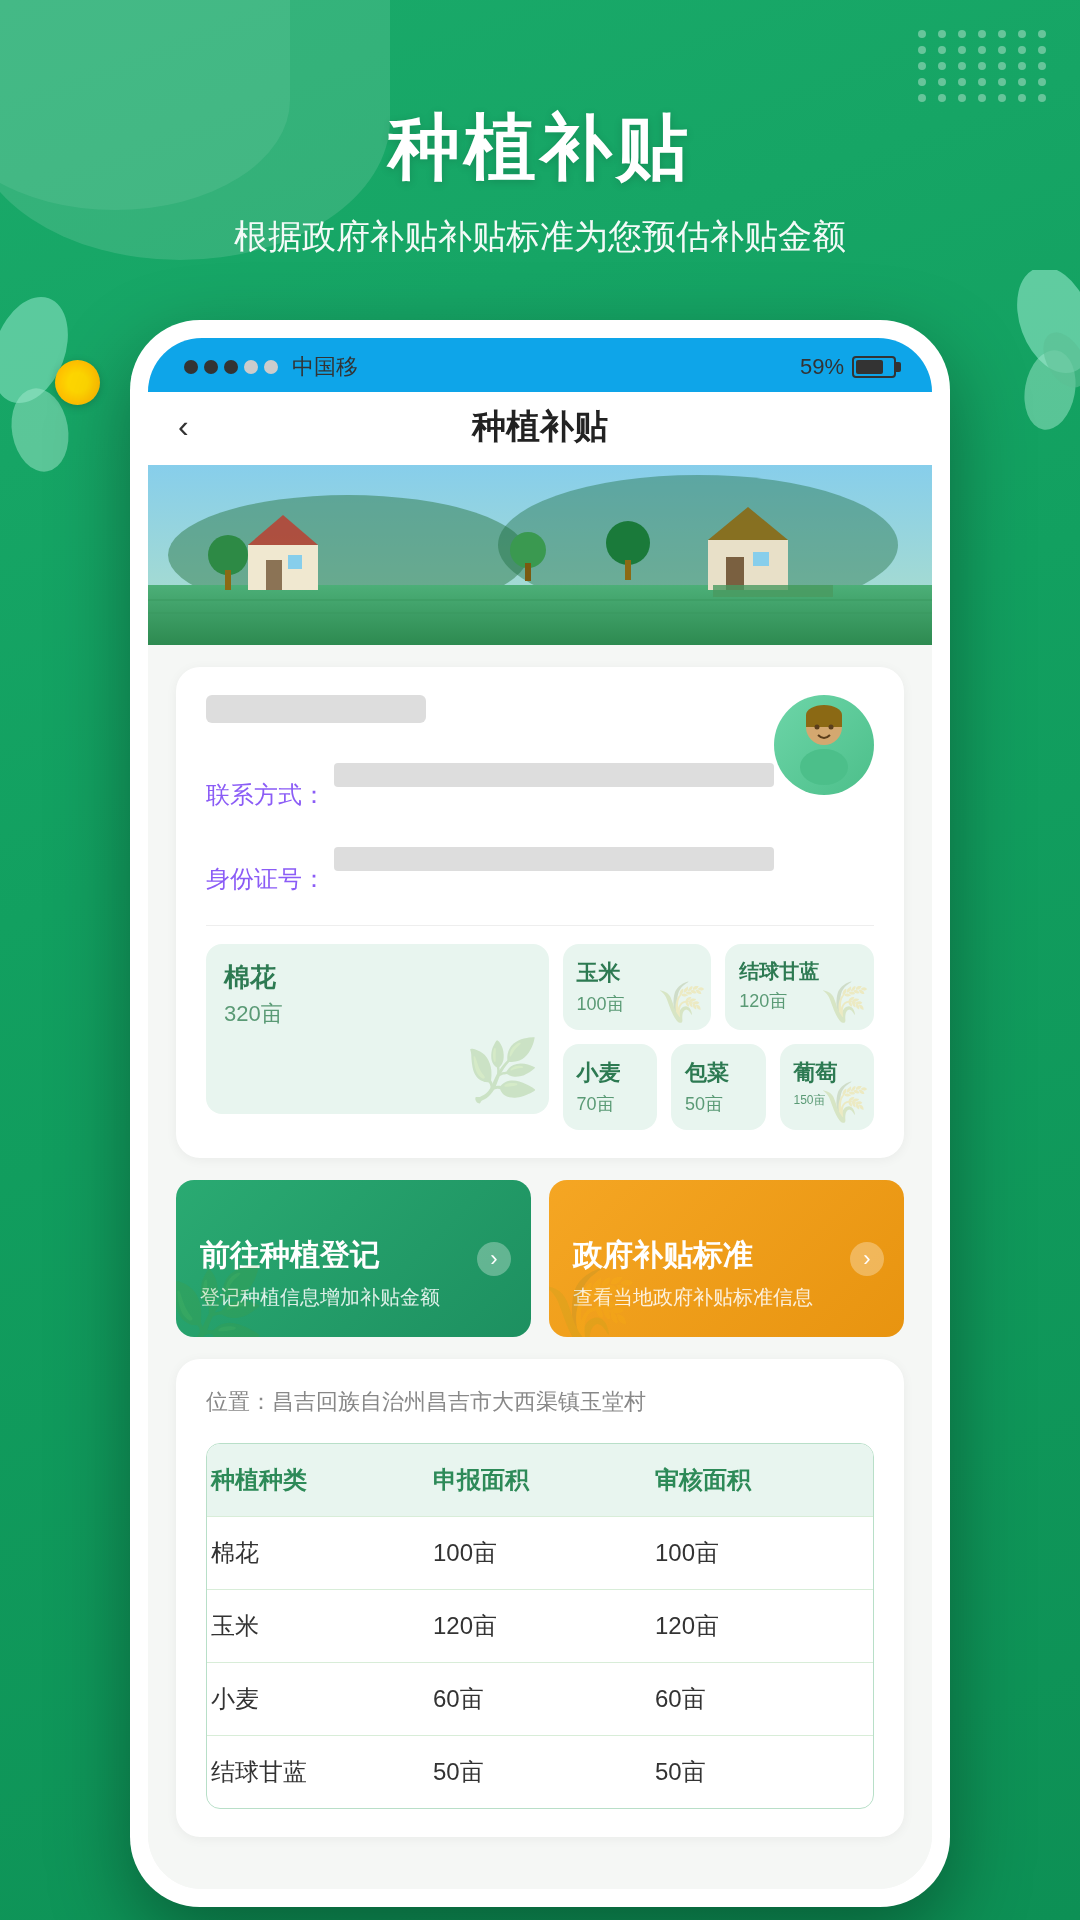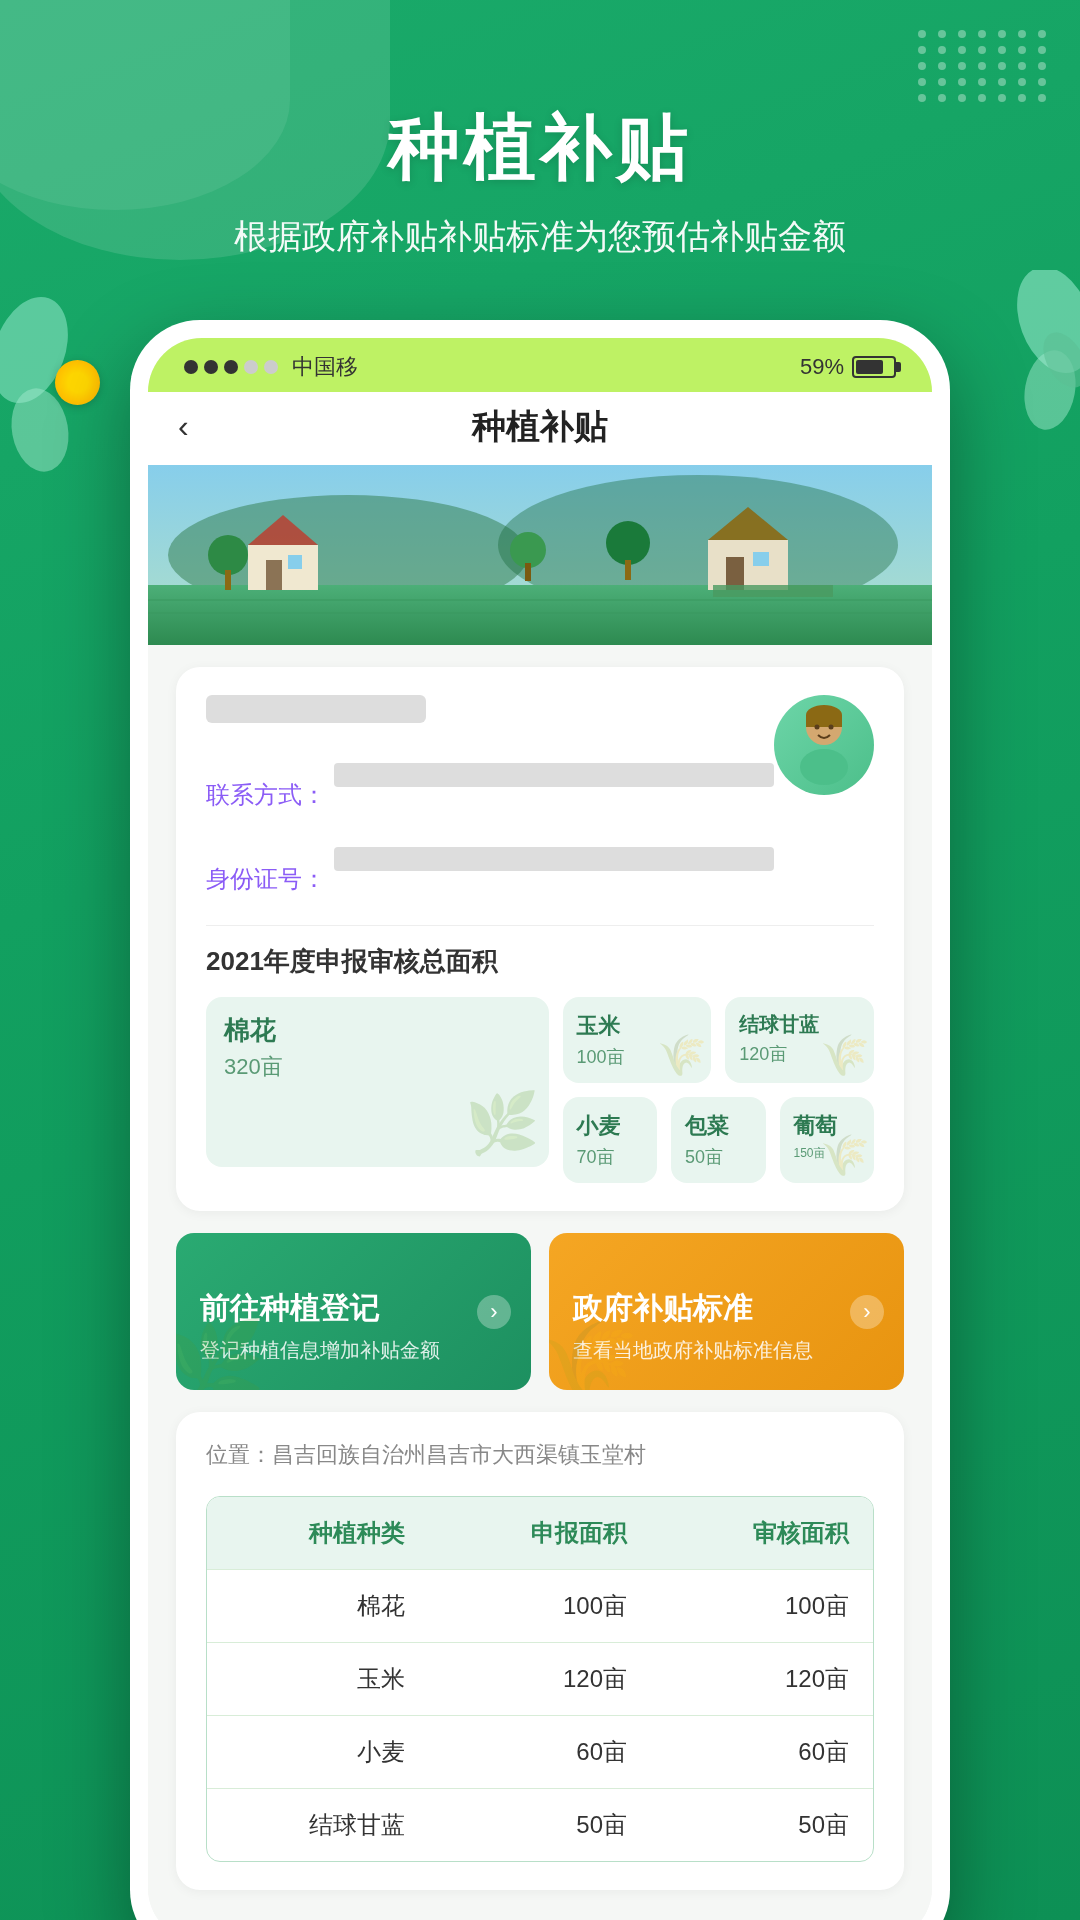--- a/index.html
+++ b/index.html
@@ -99,21 +99,21 @@
     }
     .phone-screen {
       background: #f5f7f5;
       border-radius: 54px;
       overflow: hidden;
       position: relative;
     }
 
     
     .status-bar {
-      background: #bef264;
+      background: #0ea5e9;
       display: flex;
       justify-content: space-between;
       align-items: center;
       padding: 14px 36px 10px;
     }
     .signal-dots {
       display: flex; align-items: center; gap: 6px;
     }
     .signal-dot {
       width: 14px; height: 14px; border-radius: 50%;
@@ -366,22 +366,22 @@
     .table-header {
       background: #e8f5ef;
       display: flex;
     }
     .table-row {
       display: flex;
       border-top: 1px solid #d8edd8;
     }
     .table-cell {
       flex: 1;
-      text-align: right;
-      padding: 20px 24px;
+      text-align: left;
+      padding: 20px 4px;
       font-size: 24px;
       color: #333;
     }
     .table-cell-header {
       color: #2d8a58;
       font-weight: 600;
       font-size: 24px;
     }
   </style>
 </head>
@@ -545,21 +545,20 @@
 
                   <circle cx="28" cy="22" r="2.5" fill="#5a3e1c"></circle>
                   <circle cx="42" cy="22" r="2.5" fill="#5a3e1c"></circle>
                   <path d="M29 30 Q35 36 41 30" stroke="#5a3e1c" stroke-width="2" fill="none"></path>
                 </svg>
               </div>
             </div>
 
             <div class="divider"></div>
 
-            <div class="section-title">2021年度申报审核总面积</div>
 
             <div class="crop-grid">
 
               <div class="crop-col-left">
                 <div class="crop-card crop-card-big">
                   <span class="crop-name">棉花</span>
                   <span class="crop-area">320亩</span>
                   <span class="crop-icon">🌿</span>
                 </div>
               </div>

